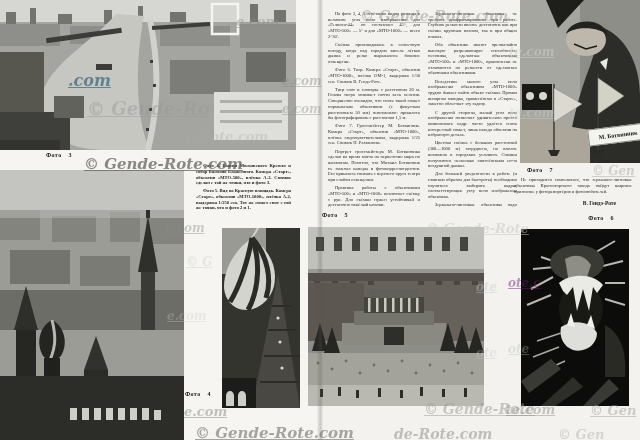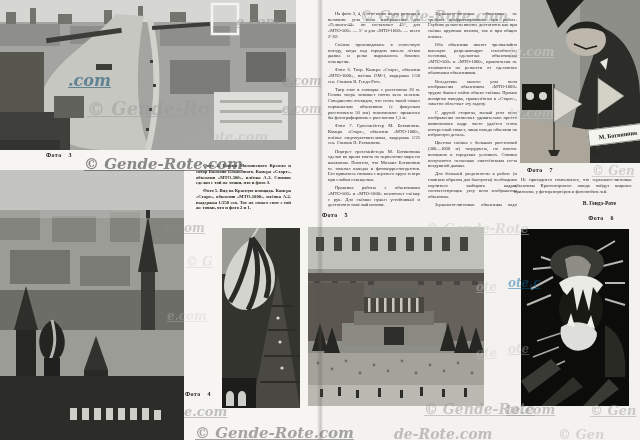--- a/index.html
+++ b/index.html
@@ -343,21 +343,21 @@
   <span class="wm" style="left:282px;top:74px;font-size:12px;color:#8a8a8a;opacity:.45;">e.com</span>
   <span class="wm" style="left:87px;top:98px;font-size:18px;color:#9a9a9a;opacity:.5;">© Gende-Ro</span>
   <span class="wm" style="left:282px;top:102px;font-size:12px;color:#8a8a8a;opacity:.4;">e.com</span>
   <span class="wm" style="left:509px;top:106px;font-size:12px;color:#d2d2ce;opacity:.4;">te.com</span>
   <span class="wm" style="left:138px;top:129px;font-size:13px;color:#aaaaa6;opacity:.35;margin-left:48px;">e-Rote.com</span>
   <span class="wm" style="left:84px;top:155px;font-size:15px;color:#5a5a58;opacity:.7;">© Gende-Rote.com</span>
   <span class="wm" style="left:592px;top:164px;font-size:12px;color:#9a9a96;opacity:.4;">© Gen</span>
   <span class="wm" style="left:165px;top:221px;font-size:12px;color:#8a8a8a;opacity:.4;">e.com</span>
   <span class="wm" style="left:426px;top:221px;font-size:13px;color:#c6c6c2;opacity:.5;">© Gende-Rote</span>
   <span class="wm" style="left:186px;top:255px;font-size:12px;color:#c9c9c5;opacity:.4;">© G</span>
-  <span class="wm" style="left:508px;top:276px;font-size:12px;color:#0369a1;opacity:.45;">ote.c</span>
+  <span class="wm" style="left:508px;top:276px;font-size:12px;color:#701a75;opacity:.45;">ote.c</span>
   <span class="wm" style="left:476px;top:280px;font-size:12px;color:#c6c6c2;opacity:.4;">ote</span>
   <span class="wm" style="left:167px;top:309px;font-size:12px;color:#c9c9c5;opacity:.3;">e.com</span>
   <span class="wm" style="left:476px;top:346px;font-size:12px;color:#c6c6c2;opacity:.35;">ote</span>
   <span class="wm" style="left:508px;top:342px;font-size:12px;color:#bbbbb7;opacity:.35;">ote</span>
   <span class="wm" style="left:424px;top:401px;font-size:14px;color:#9a9a96;opacity:.5;">© Gende-Rote</span>
   <span class="wm" style="left:506px;top:402px;font-size:13px;color:#8a8a8a;opacity:.45;">te.com</span>
   <span class="wm" style="left:590px;top:403px;font-size:13px;color:#9a9a96;opacity:.45;">© Gen</span>
   <span class="wm" style="left:184px;top:404px;font-size:13px;color:#8a8a8a;opacity:.5;">e.com</span>
   <span class="wm" style="left:195px;top:424px;font-size:15px;color:#6e6e6a;opacity:.6;">© Gende-Rote.com</span>
   <span class="wm" style="left:394px;top:426px;font-size:14px;color:#8a8a8a;opacity:.5;">de-Rote.com</span>

